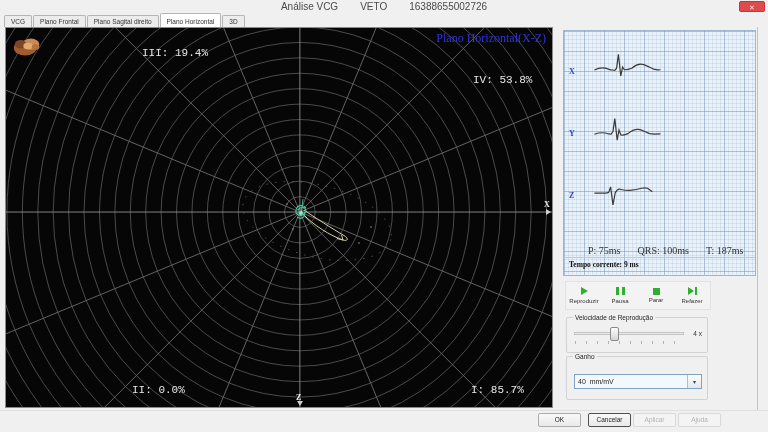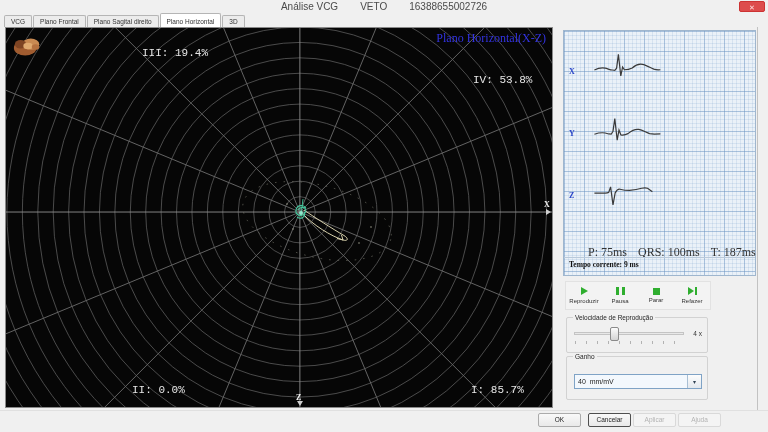--- a/index.html
+++ b/index.html
@@ -34,21 +34,21 @@
       linear-gradient(to right, rgba(110,150,195,.45) 1px, transparent 1px),
       linear-gradient(to bottom, rgba(110,150,195,.45) 1px, transparent 1px),
       linear-gradient(to right, rgba(140,175,210,.22) 1px, transparent 1px),
       linear-gradient(to bottom, rgba(140,175,210,.22) 1px, transparent 1px);
     background-size:20px 20px,20px 20px,4px 4px,4px 4px;}
   .lead-label{position:absolute;left:5px;font-family:"Liberation Serif",serif;font-weight:bold;font-size:8px;color:#2b46c8;}
   .lead-x{top:36px;} .lead-y{top:98px;} .lead-z{top:160px;}
   .wave{position:absolute;left:28px;width:72px;height:40px;}
   .wave path{fill:none;stroke:#3a3a3a;stroke-width:1;}
   .wave-x{top:13px;} .wave-y{top:76px;} .wave-z{top:141px;}
-  .intervals{position:absolute;left:5px;top:214px;font-family:"Liberation Serif",serif;font-size:12px;color:#333;display:flex;gap:11px;white-space:nowrap;padding-left:19px;}
+  .intervals{position:absolute;left:5px;top:214px;font-family:"Liberation Serif",serif;font-size:10px;color:#333;display:flex;gap:17px;white-space:nowrap;padding-left:19px;}
   .tempo-sep{position:absolute;left:0;right:0;top:226px;border-top:1px solid #b9c9da;}
   .tempo{position:absolute;left:5px;top:229px;font-family:"Liberation Serif",serif;font-weight:bold;font-size:7.5px;color:#101010;}
   
   .playback{position:absolute;left:565px;top:281px;width:146px;height:29px;background:#f3f3f3;border:1px solid #e2e2e2;box-sizing:border-box;display:flex;}
   .pb-btn{flex:1;display:flex;flex-direction:column;align-items:center;justify-content:center;gap:2.5px;font-size:6px;color:#333;cursor:default;}
   .ic{display:block;}
   .ic-play{width:0;height:0;border-left:7px solid #2fae2f;border-top:4px solid transparent;border-bottom:4px solid transparent;}
   .ic-pause{width:3px;height:8px;border-left:3px solid #2fae2f;border-right:3px solid #2fae2f;}
   .ic-stop{width:7px;height:7px;background:#2fae2f;}
   .ic-replay{display:flex;align-items:center;}

